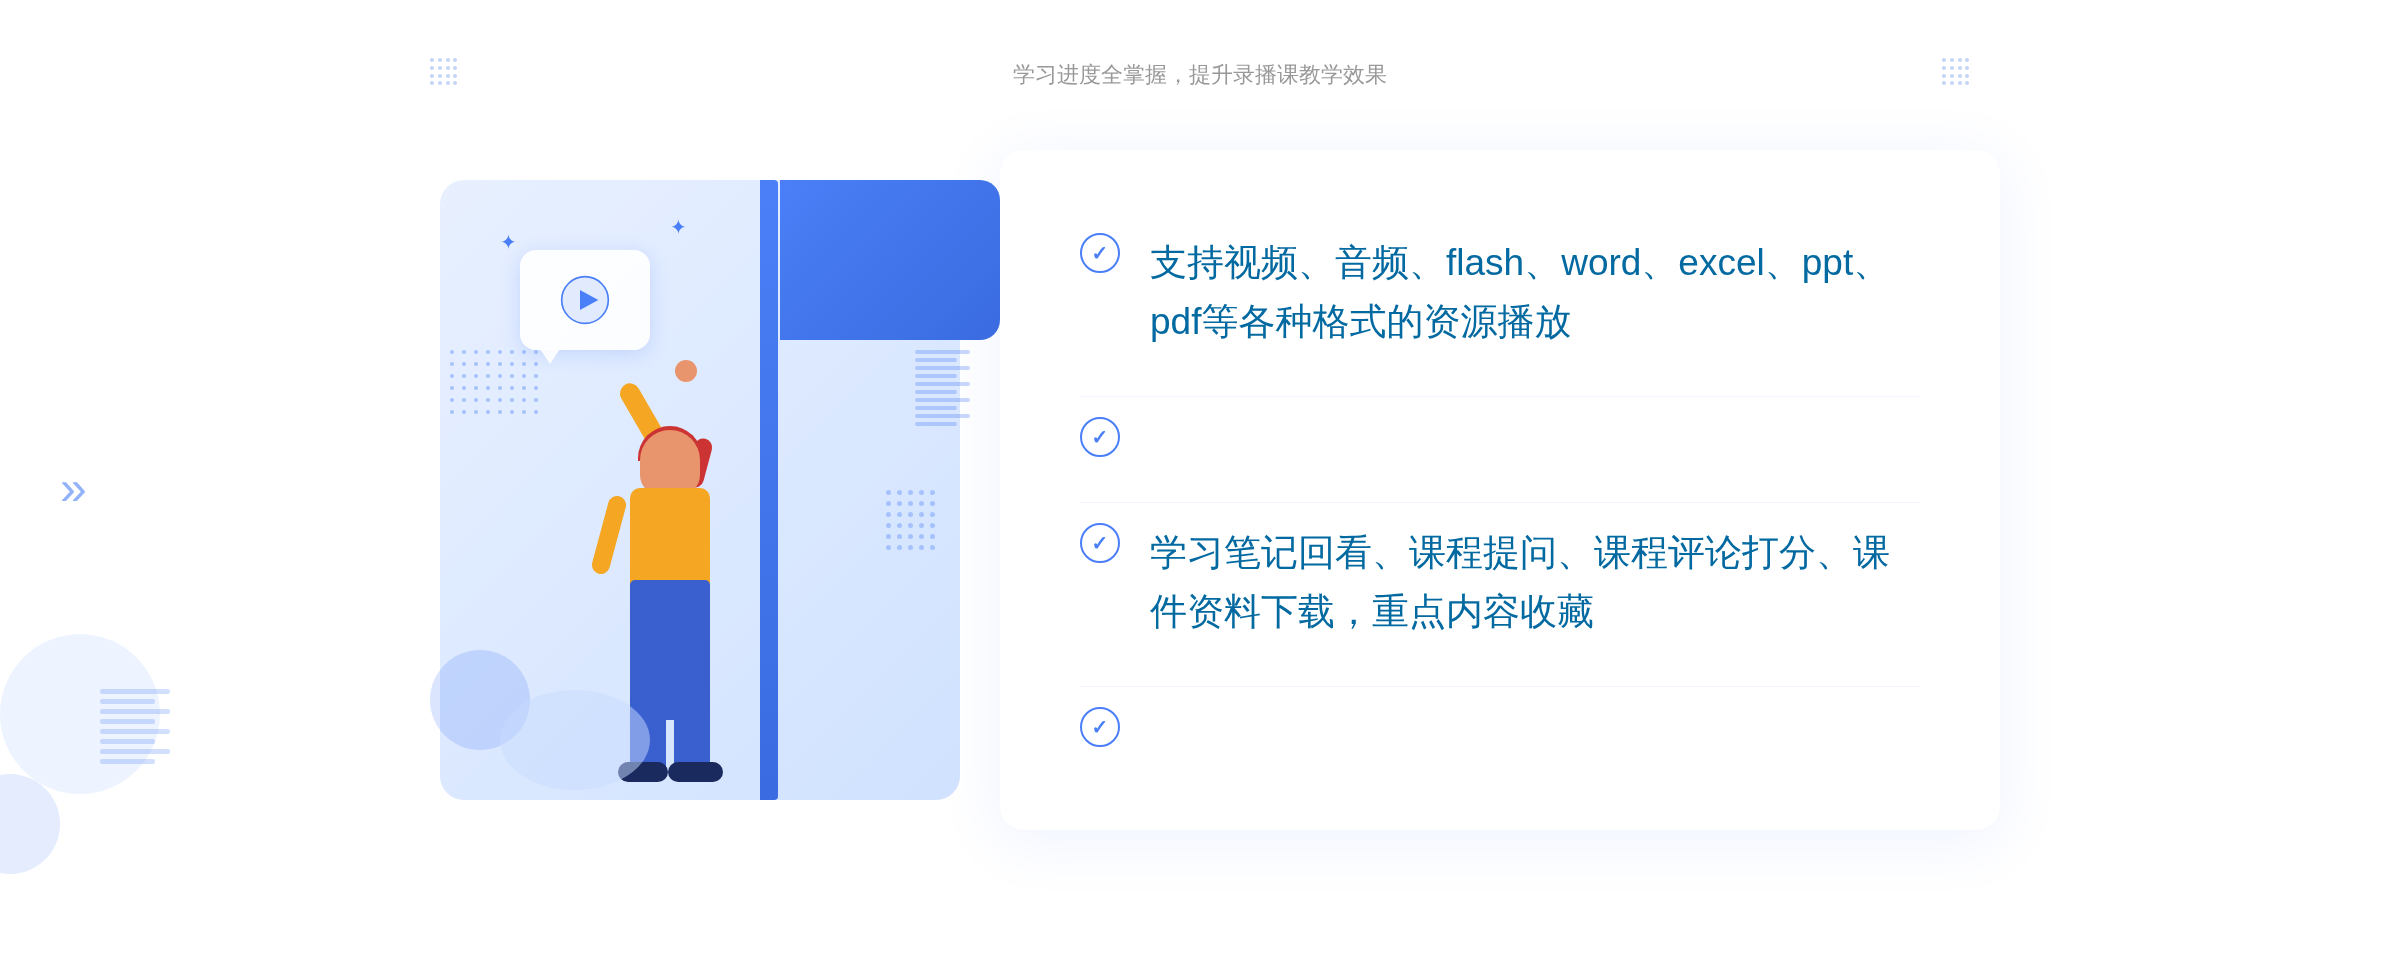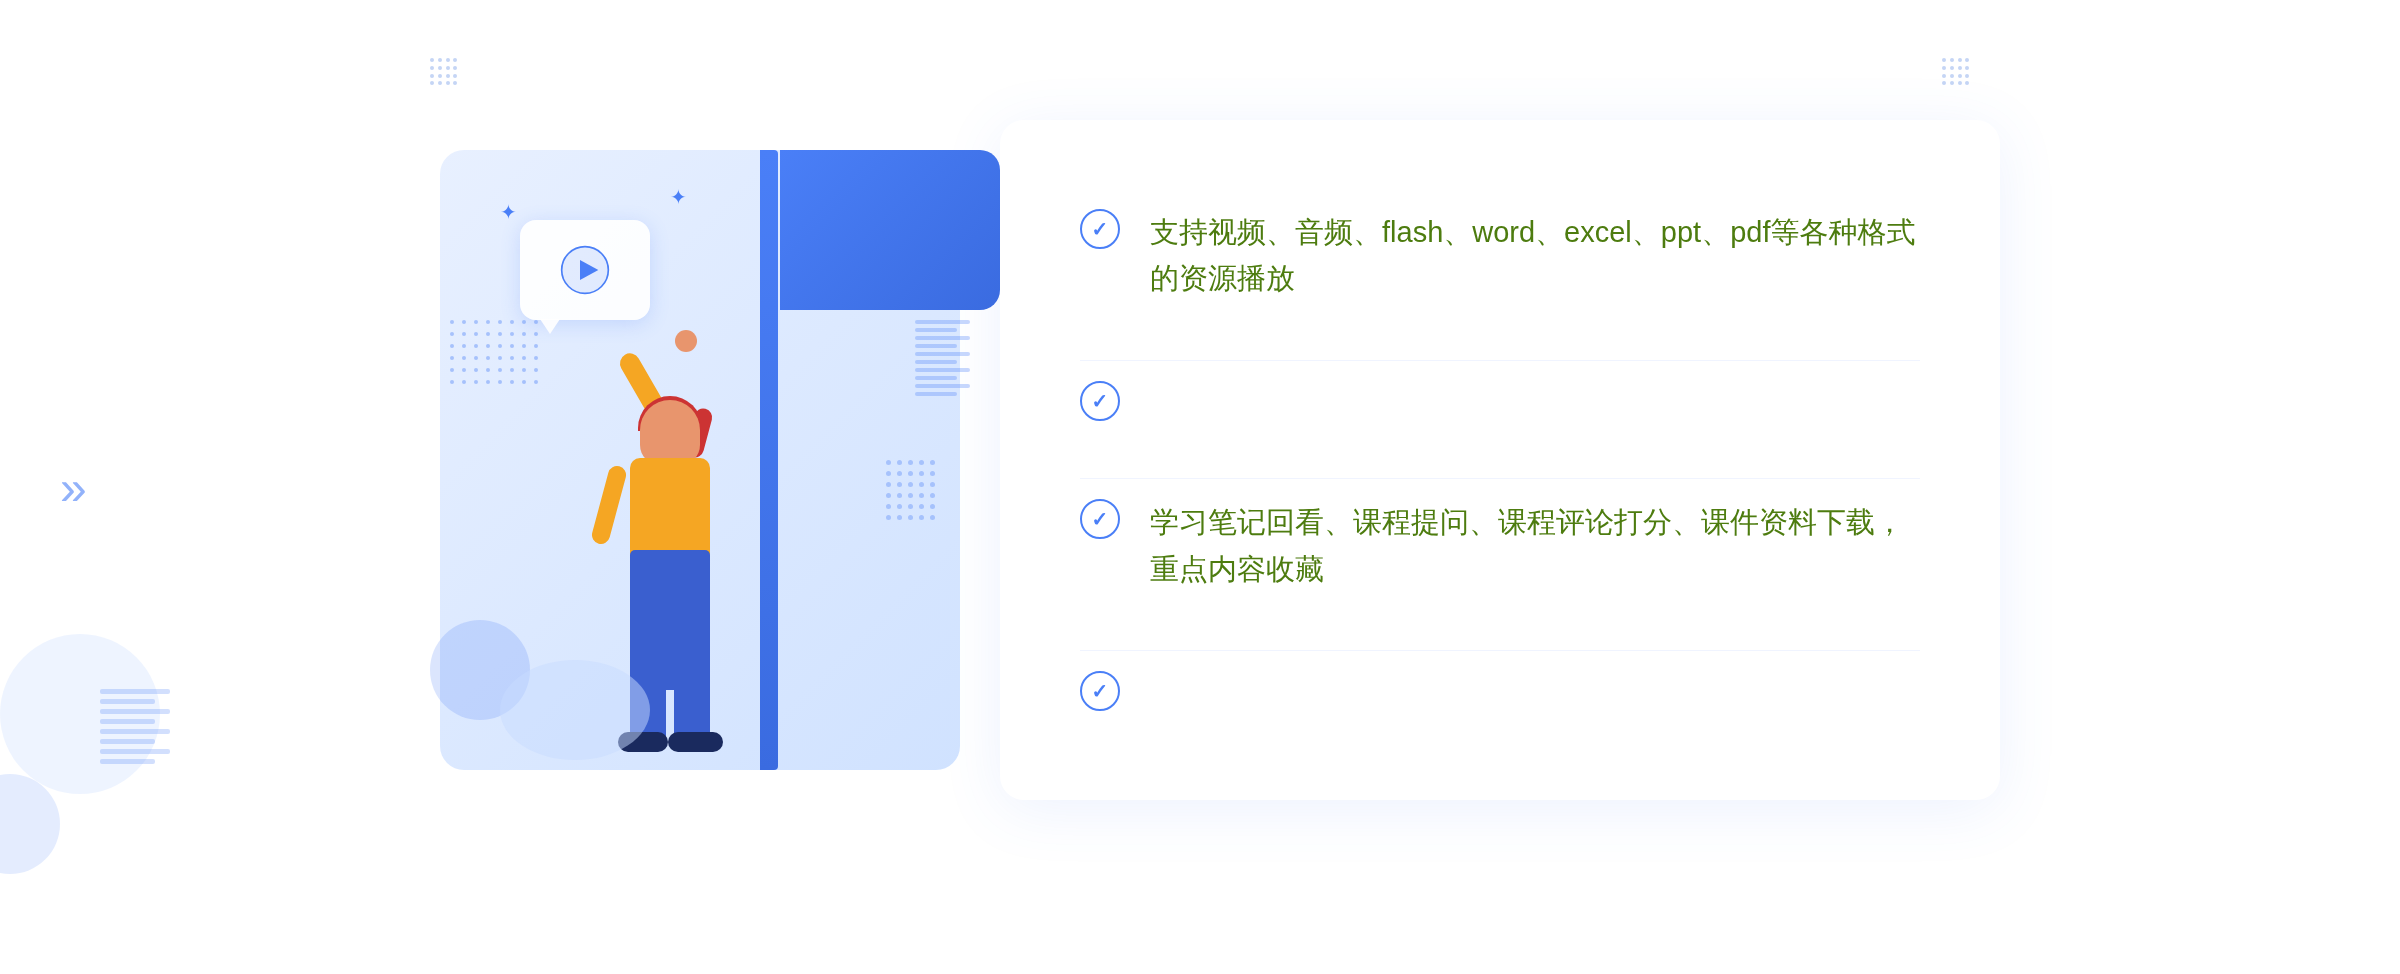--- a/index.html
+++ b/index.html
@@ -421,22 +421,22 @@
       flex-shrink: 0;
     }
 
     .check-mark {
       color: #4a7ff7;
       font-size: 20px;
       font-weight: 600;
     }
 
     .feature-text {
-      font-size: 29px;
-      color: #4d7c0f;
+      font-size: 37px;
+      color: #0369a1;
       line-height: 1.6;
       font-weight: 400;
     }
 
     
     .page-chevron-left {
       position: absolute;
       left: 60px;
       top: 50%;
       transform: translateY(-50%);
@@ -534,20 +534,21 @@
       <span></span>
       <span></span>
       <span></span>
     <span></span>
       <span></span>
       <span></span>
       <span></span>
   </div>
 
   <div class="header-section">
+    <p class="sub-title">学习进度全掌握，提升录播课教学效果</p>
   </div>
 
   <div class="content-area">
 
     <div class="illustration-wrapper">
 
       <div class="bg-card"></div>
 
       <div class="blue-strip"></div>
 

